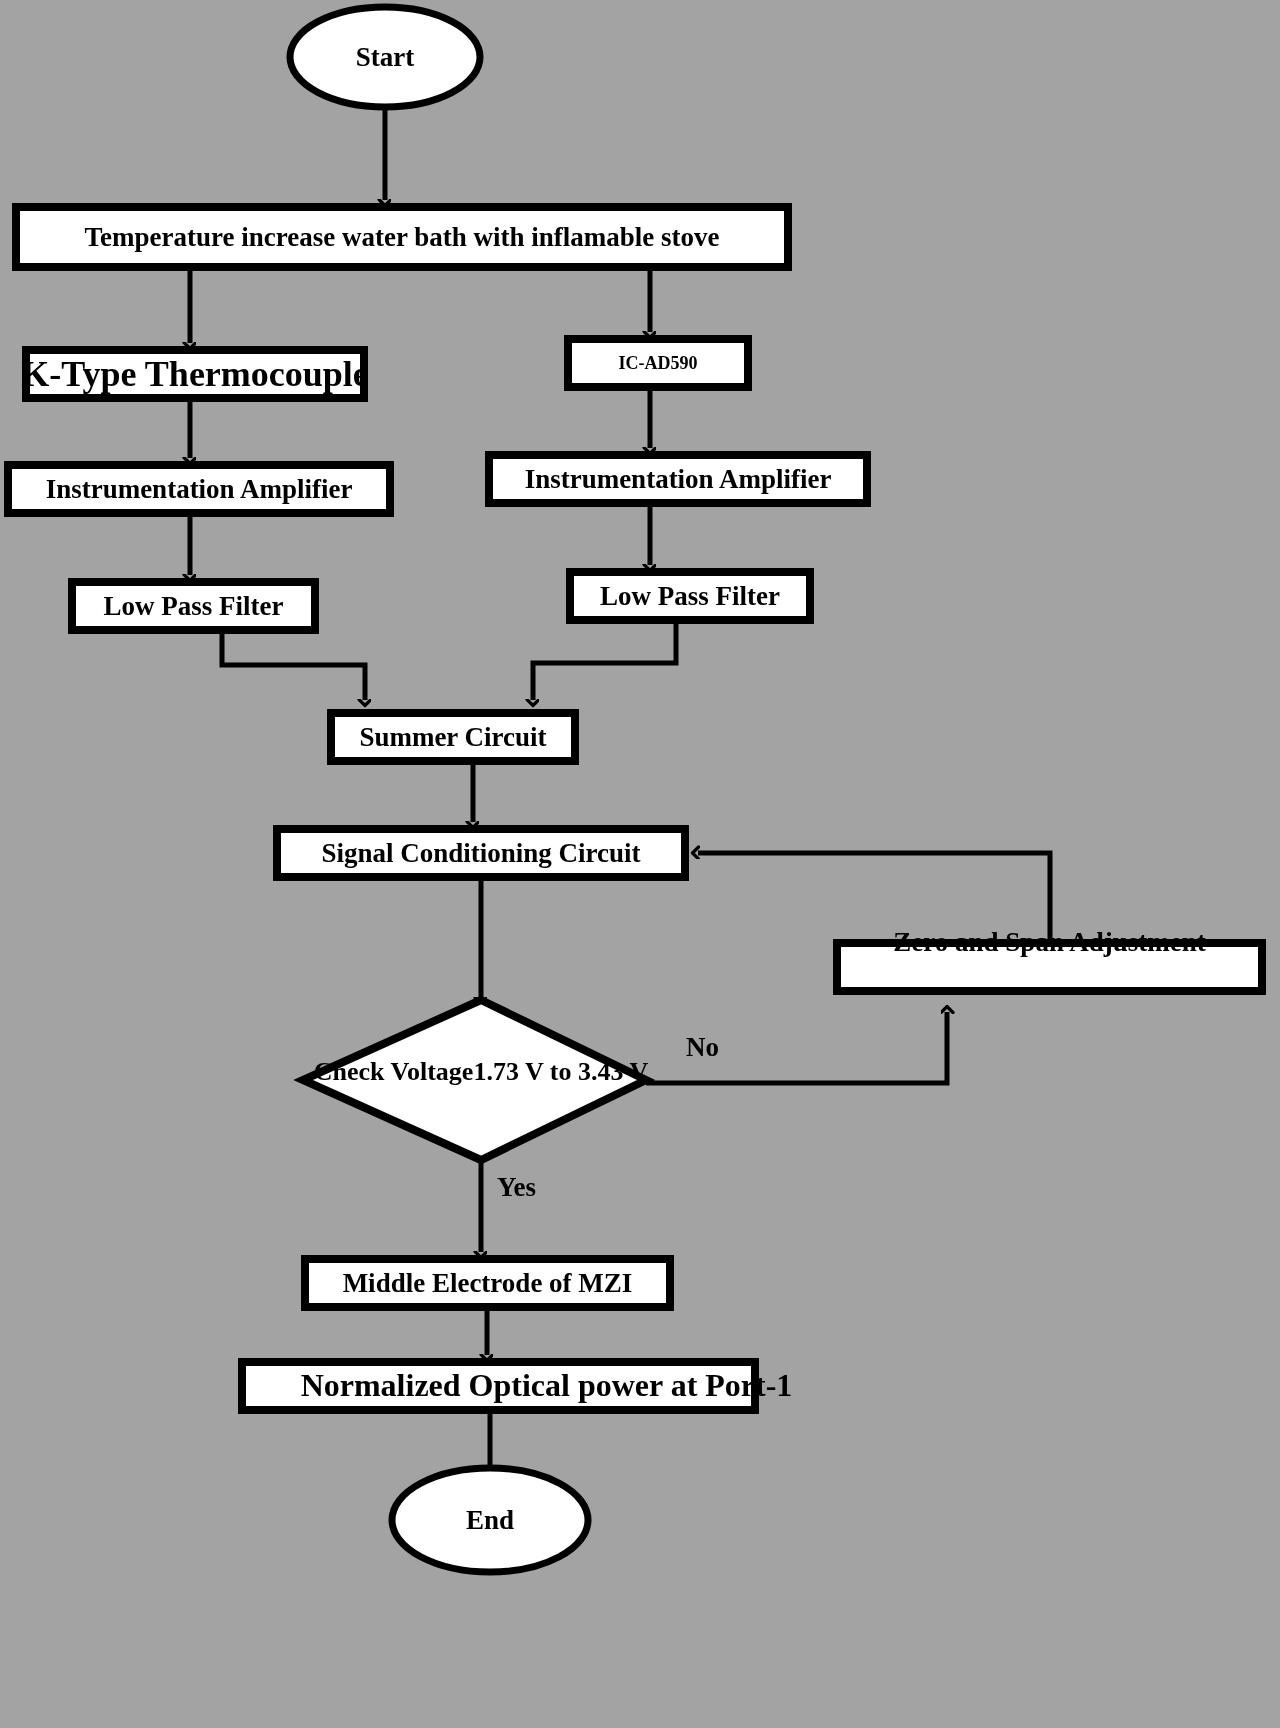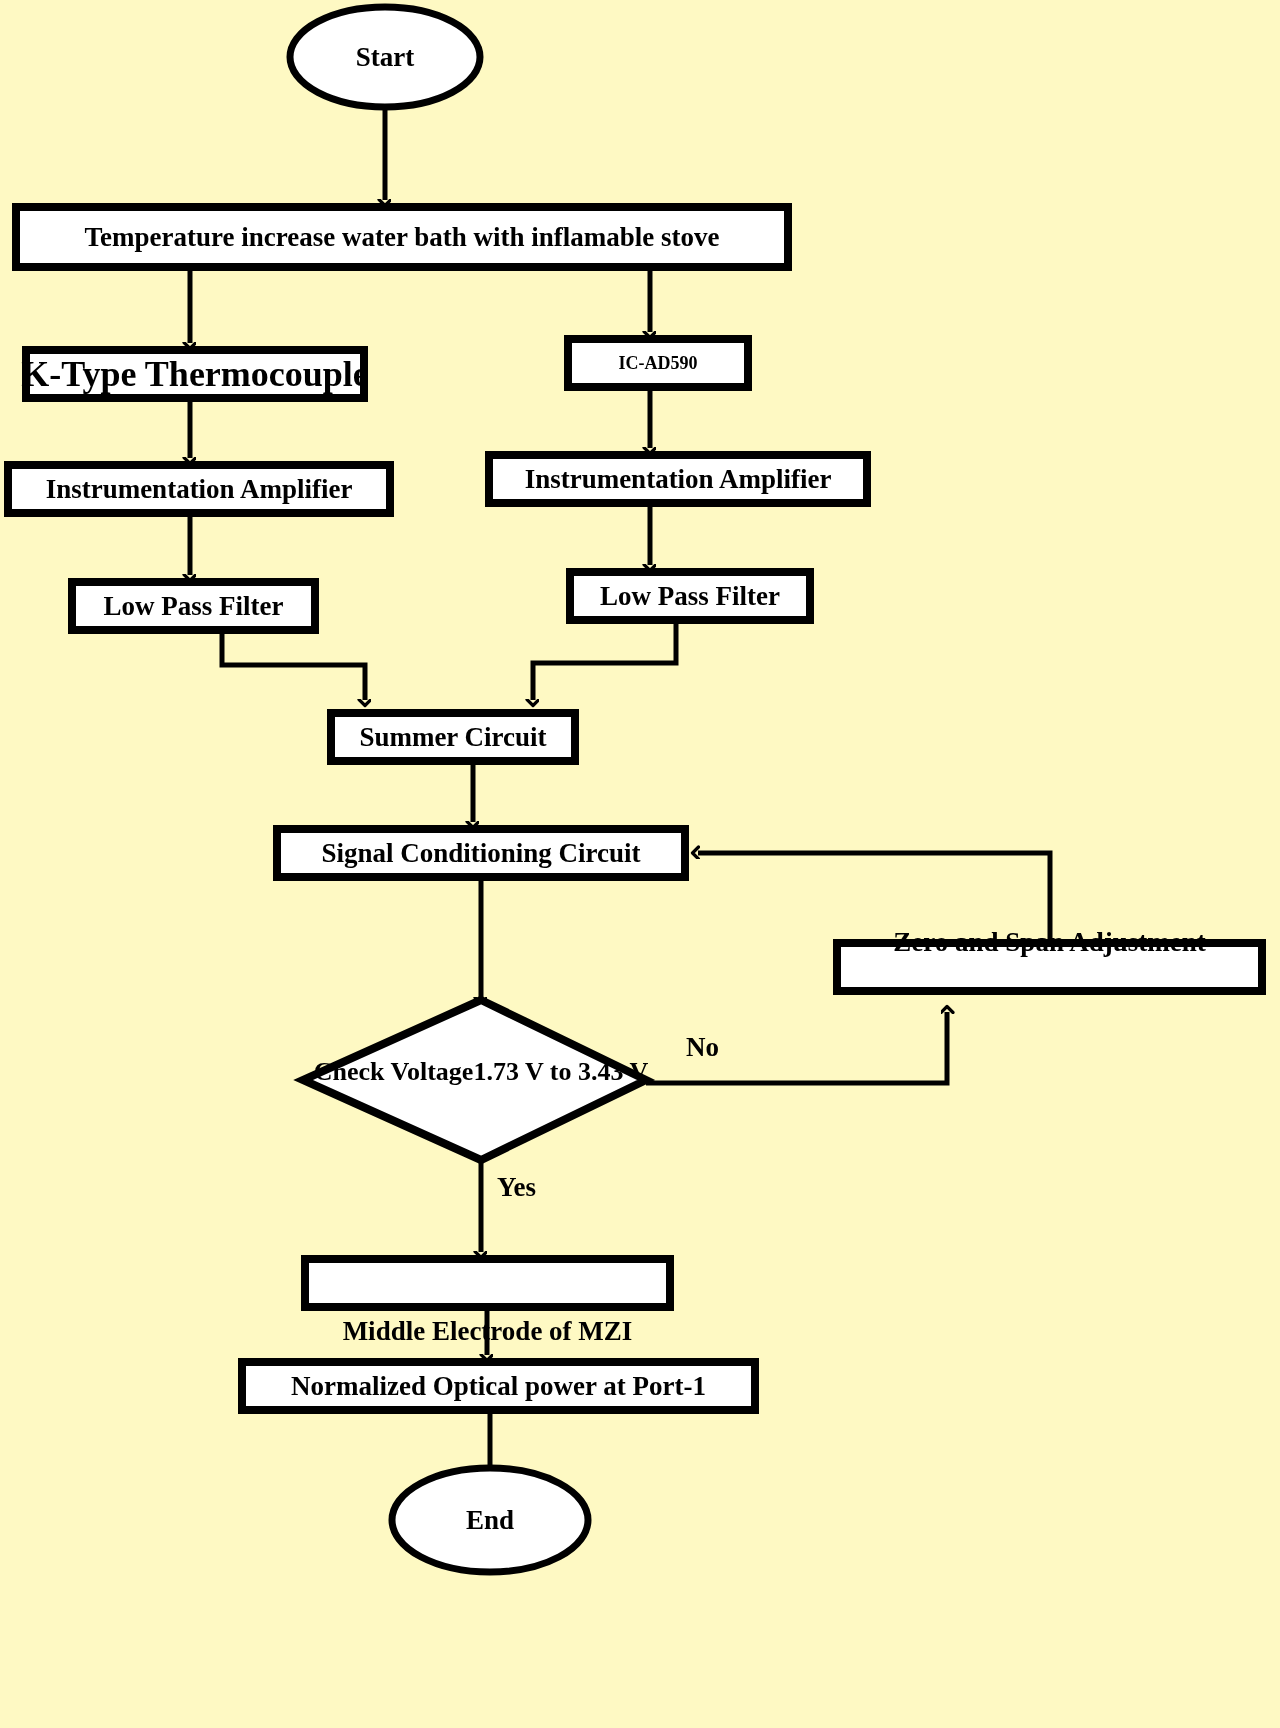--- a/index.html
+++ b/index.html
@@ -4,21 +4,21 @@
 <style>
   html, body {
     margin: 0;
     padding: 0;
     background: #ffffff;
   }
   #canvas {
     position: relative;
     width: 1280px;
     height: 1728px;
-    background: #fef9c3;
+    background: #a3a3a3;
     overflow: hidden;
     font-family: "Liberation Serif", "DejaVu Serif", serif;
   }
   #flow-svg {
     position: absolute;
     top: 0;
     left: 0;
     width: 1280px;
     height: 1728px;
   }
@@ -139,23 +139,23 @@
 
   <div class="node-label" style="left:335px; top:715px; width:236px; height:44px; font-size:27px;">Summer Circuit</div>
 
   <div class="node-label" style="left:351px; top:1036px; width:260px; height:72px; font-size:26px; flex-direction:row;">
     <span>Check Voltage</span>
     <span>1.73 V to 3.43 V</span>
   </div>
 
   <div class="node-label" style="left:841px; top:920px; width:417px; height:44px; font-size:27px;">Zero and Span Adjustment</div>
 
-  <div class="node-label" style="left:309px; top:1261px; width:357px; height:44px; font-size:27px;margin-top:48px;">Middle Electrode of MZI</div>
+  <div class="node-label" style="left:309px; top:1261px; width:357px; height:44px; font-size:27px;">Middle Electrode of MZI</div>
 
-  <div class="node-label" style="left:246px; top:1364px; width:505px; height:44px; font-size:27px;">Normalized Optical power at Port-1</div>
+  <div class="node-label" style="left:246px; top:1364px; width:505px; height:44px; font-size:32px;padding-left:48px;">Normalized Optical power at Port-1</div>
 
   <div class="node-label" style="left:395px; top:1496px; width:190px; height:48px; font-size:27px;">End</div>
 
   <div class="edge-label" style="left:659px; top:1032px; font-size:27px;margin-left:27px;">No</div>
 
   <div class="edge-label" style="left:497px; top:1172px; font-size:27px;">Yes</div>
 
 </div>
 
 </body></html>

